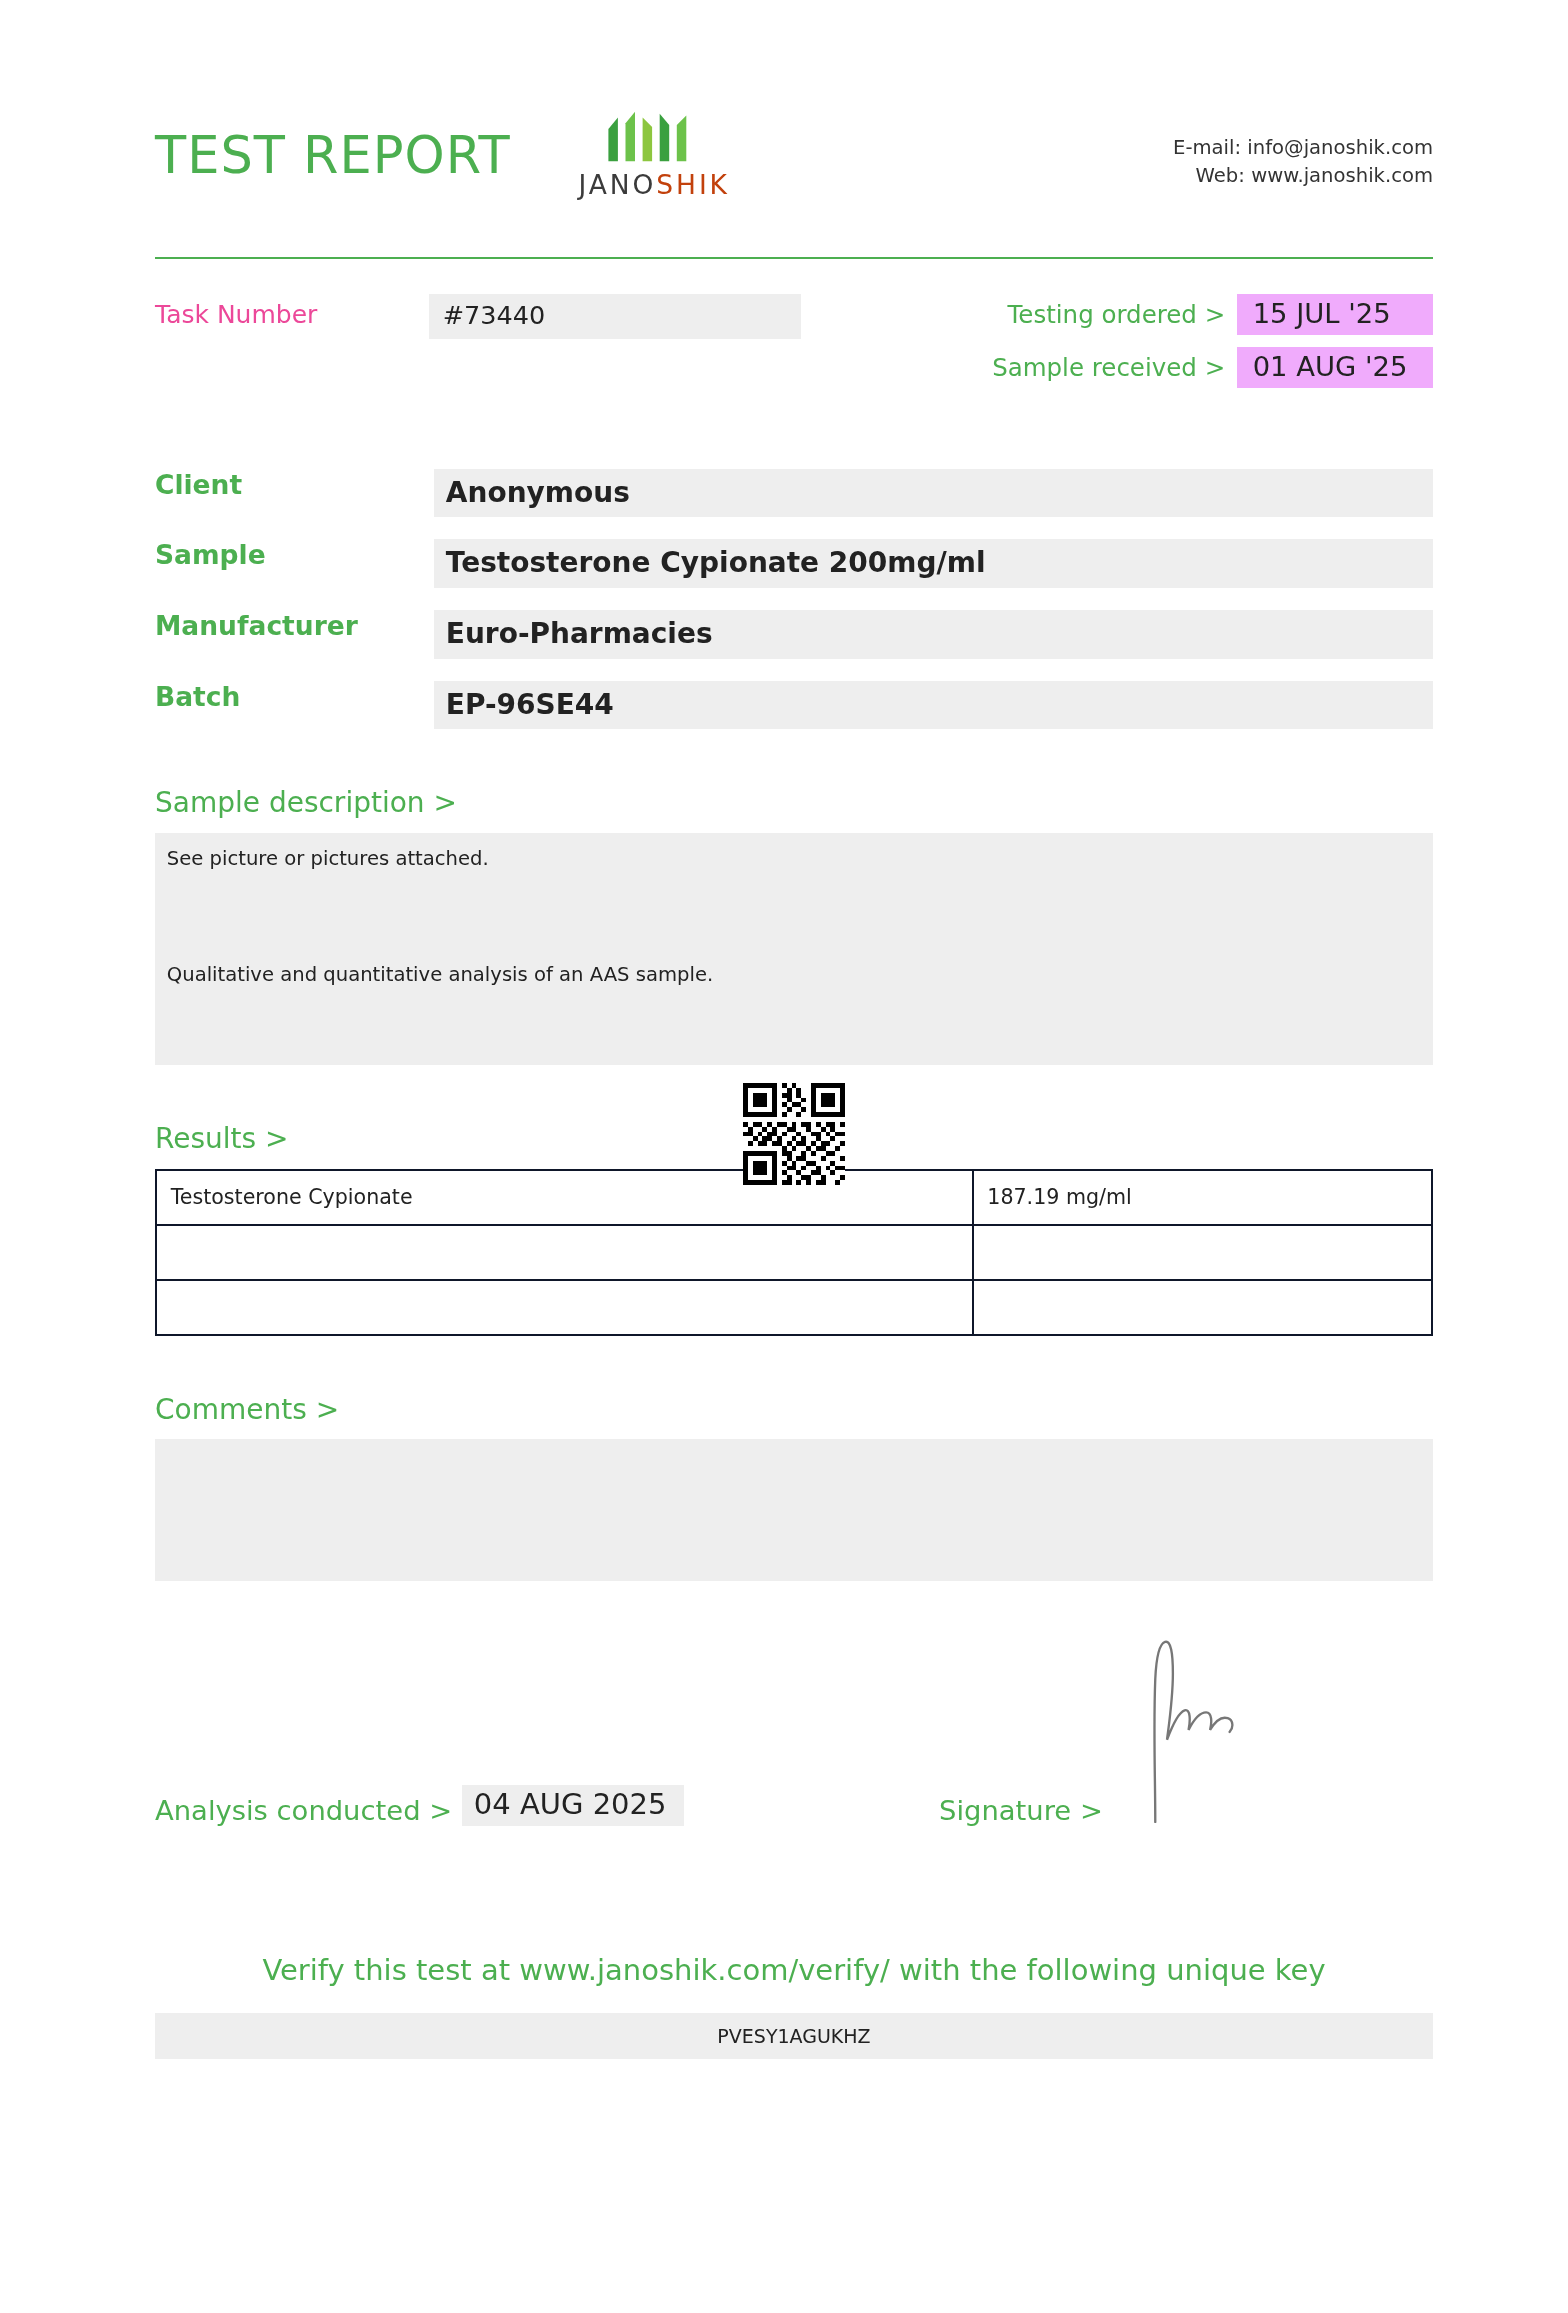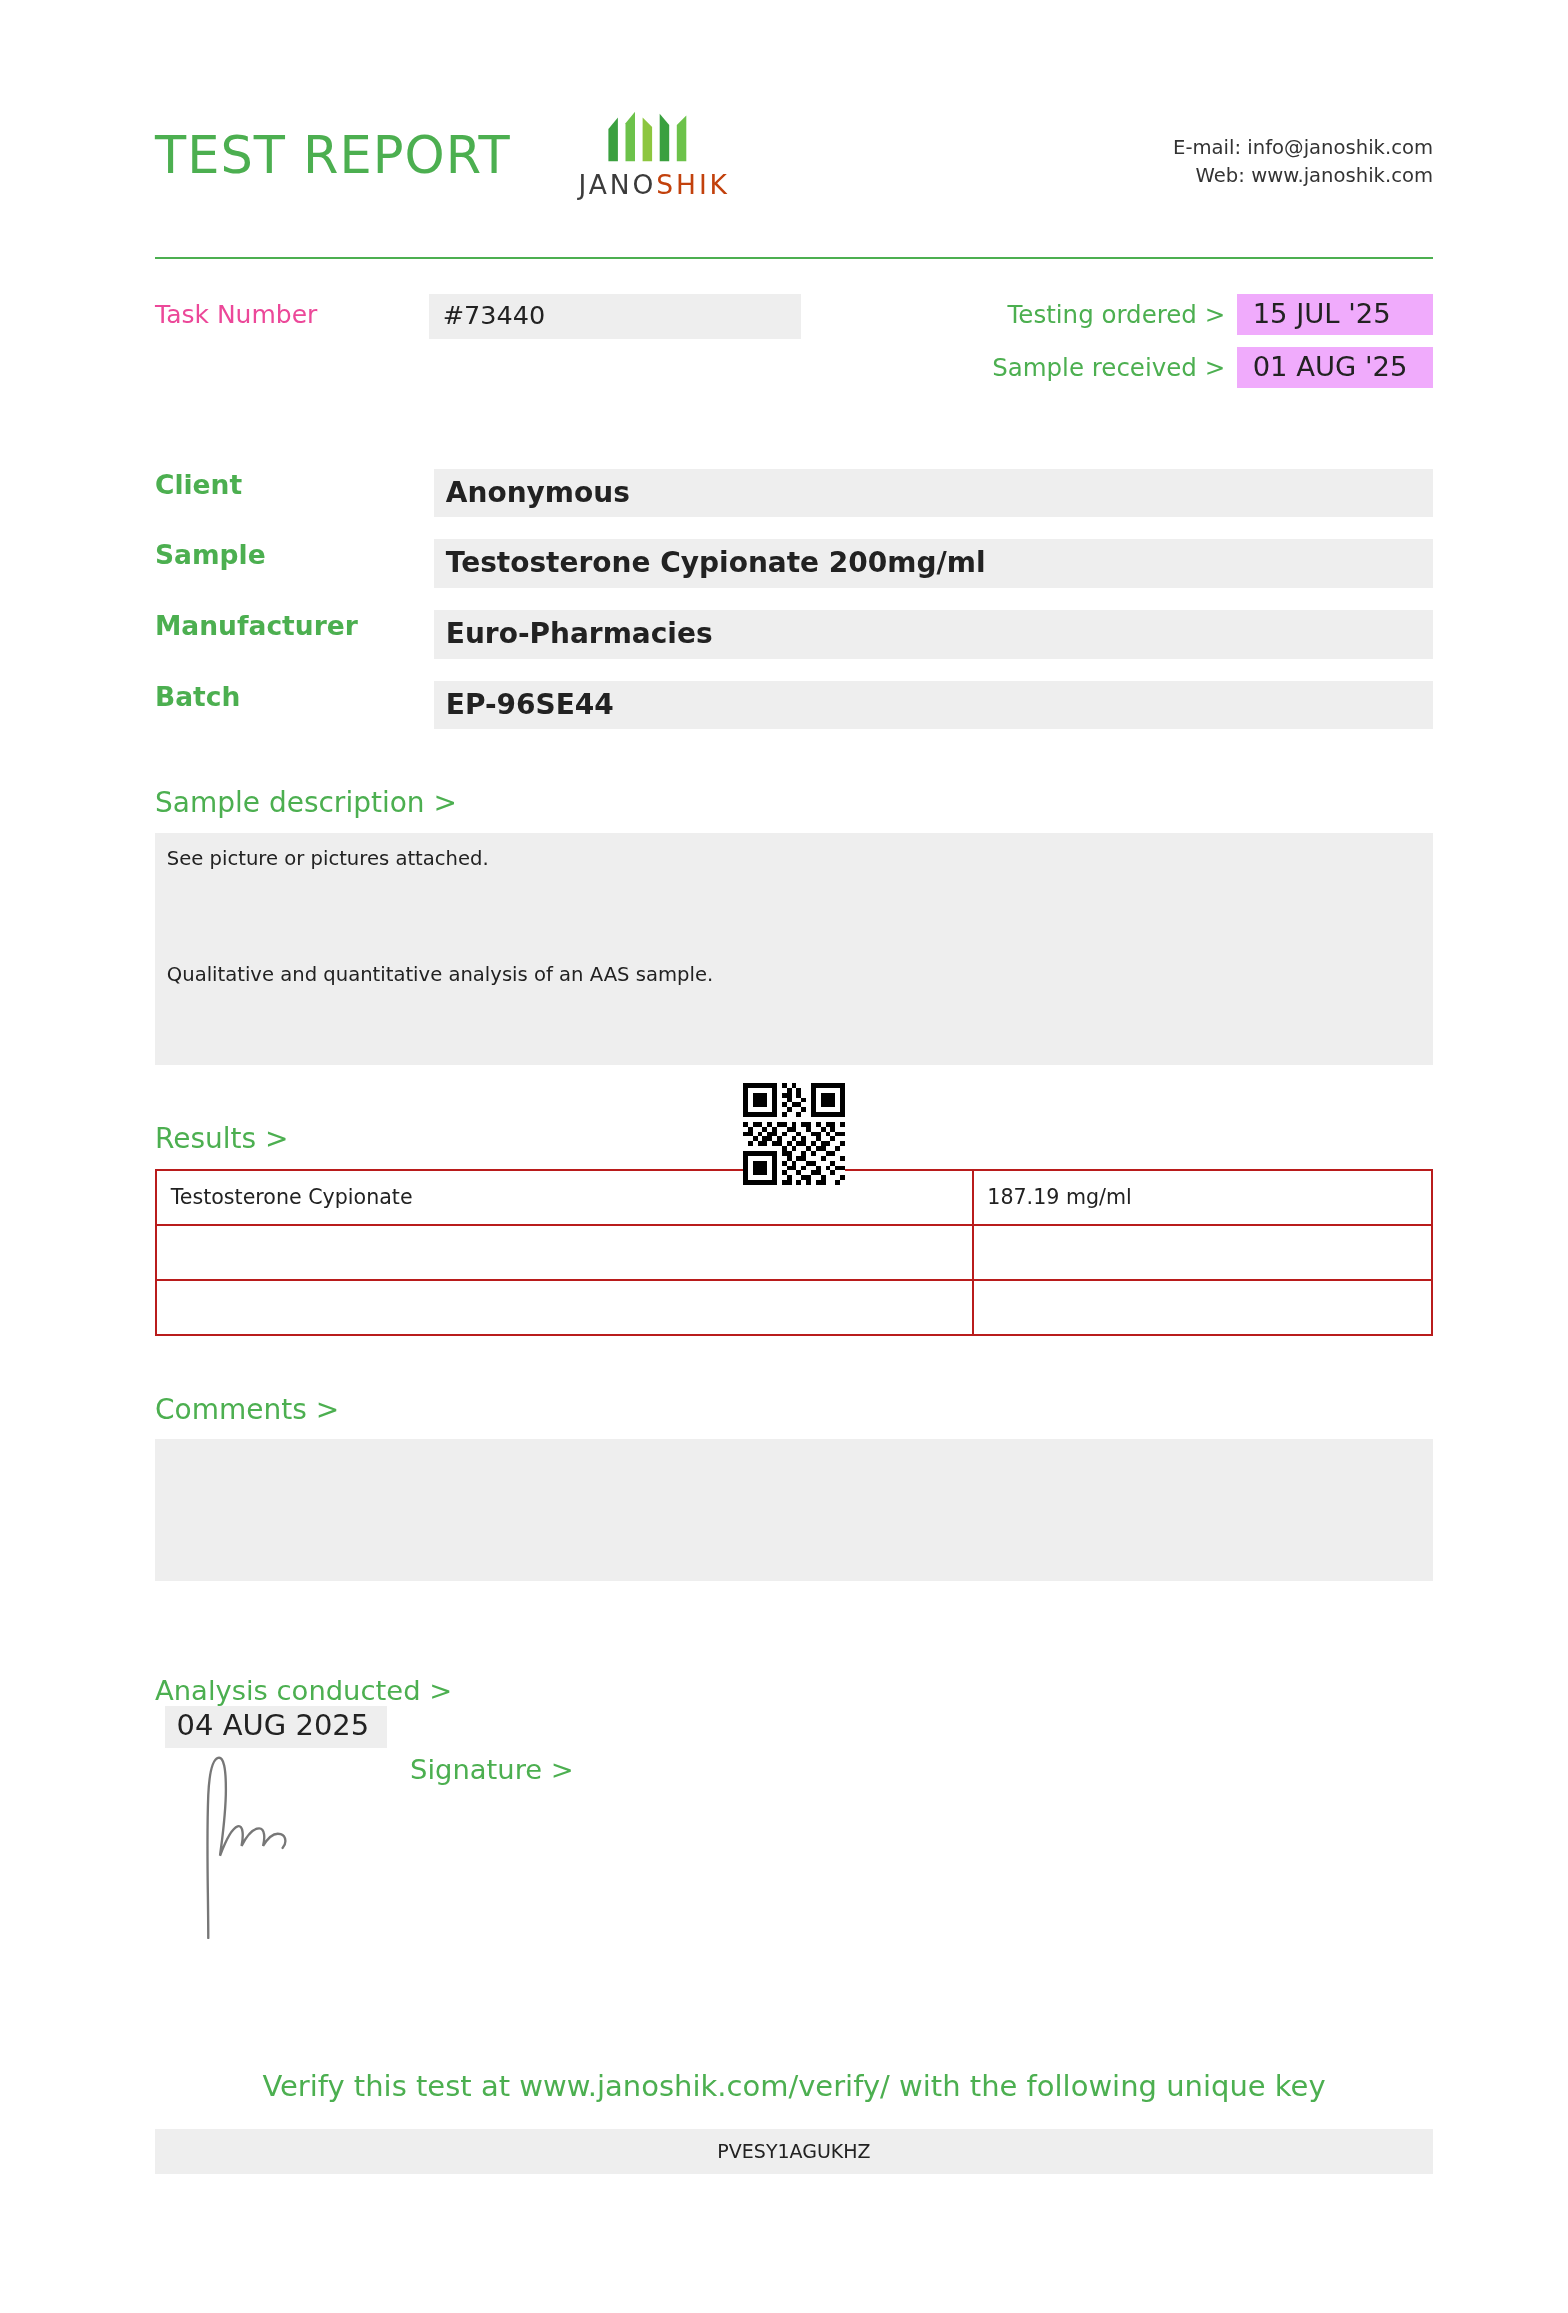--- a/index.html
+++ b/index.html
@@ -165,34 +165,33 @@
     top: -39px;
     width: 102px;
     height: 102px;
   }
   table.results {
     width: 100%;
     border-collapse: collapse;
     margin-top: 3.9px;
   }
   table.results td {
-    border: 2px solid #b91c1c;
+    border: 2px solid #0f172a;
     height: 51px;
     font-size: 20.6px;
     padding-left: 13.7px;
     vertical-align: middle;
   }
   table.results td.col1 { width: 64%; }
   
   .footer-row {
     display: flex;
-    align-items: flex-start;
+    align-items: flex-end;
     margin-top: 88px;
     position: relative;
-    flex-direction: column;
   }
   .analysis-label {
     color: #4caf50;
     font-size: 27.4px;
     padding-top: 5.9px;
     white-space: nowrap;
   }
   .analysis-value {
     background: #eeeeee;
     font-size: 29px;

